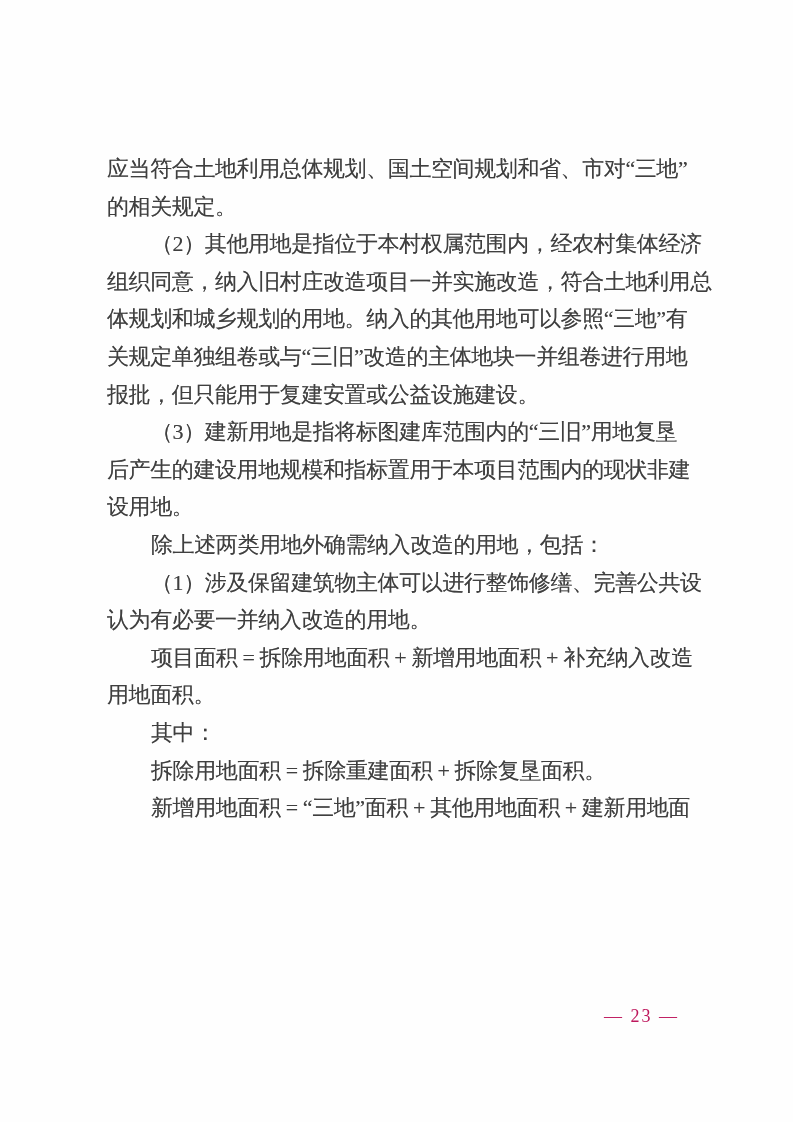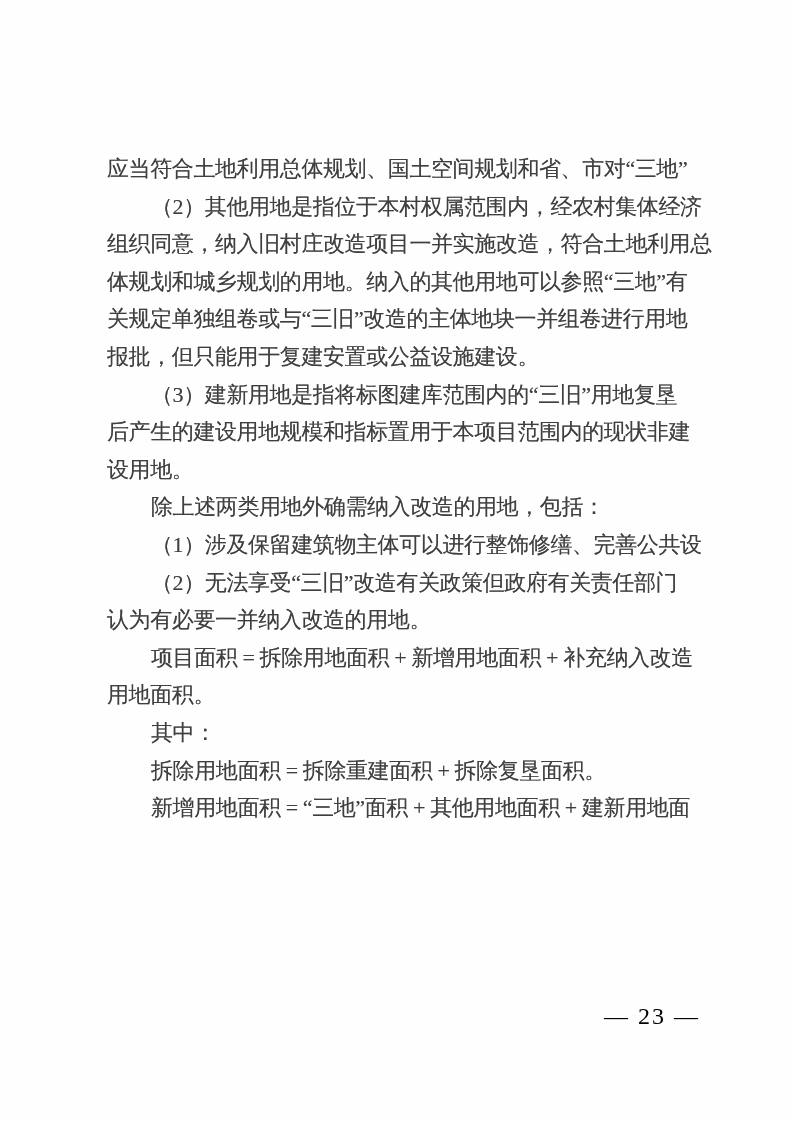--- a/index.html
+++ b/index.html
@@ -35,45 +35,45 @@
     
     text-shadow: 0 0 0.4px rgba(60,60,60,0.55);
   }
   .indent {
     text-indent: 44px;
   }
   .page-footer {
     position: absolute;
     left: 604px;
     top: 1004px;
-    font-size: 24px;
+    font-size: 18px;
     line-height: 24px;
-    color: #000000;
+    color: #be185d;
     letter-spacing: 2px;
     font-family: "Liberation Serif", "DejaVu Serif", serif;
   }
 </style>
 </head>
 <body>
 
 <div class="sheet">
 
   <main class="text-block">
     <p class="line">应当符合土地利用总体规划、国土空间规划和省、市对“三地”</p>
+    <p class="line">的相关规定。</p>
     <p class="line indent">（2）其他用地是指位于本村权属范围内，经农村集体经济</p>
     <p class="line">组织同意，纳入旧村庄改造项目一并实施改造，符合土地利用总</p>
     <p class="line">体规划和城乡规划的用地。纳入的其他用地可以参照“三地”有</p>
     <p class="line">关规定单独组卷或与“三旧”改造的主体地块一并组卷进行用地</p>
     <p class="line">报批，但只能用于复建安置或公益设施建设。</p>
     <p class="line indent">（3）建新用地是指将标图建库范围内的“三旧”用地复垦</p>
     <p class="line">后产生的建设用地规模和指标置用于本项目范围内的现状非建</p>
     <p class="line">设用地。</p>
     <p class="line indent">除上述两类用地外确需纳入改造的用地，包括：</p>
     <p class="line indent">（1）涉及保留建筑物主体可以进行整饰修缮、完善公共设</p>
-    <p class="line indent">（2）无法享受“三旧”改造有关政策但政府有关责任部门</p>
     <p class="line">认为有必要一并纳入改造的用地。</p>
     <p class="line indent">项目面积 = 拆除用地面积 + 新增用地面积 + 补充纳入改造</p>
     <p class="line">用地面积。</p>
     <p class="line indent">其中：</p>
     <p class="line indent">拆除用地面积 = 拆除重建面积 + 拆除复垦面积。</p>
     <p class="line indent">新增用地面积 = “三地”面积 + 其他用地面积 + 建新用地面</p>
   </main>
 
   <footer class="page-footer">
     <span>— 23 —</span>

